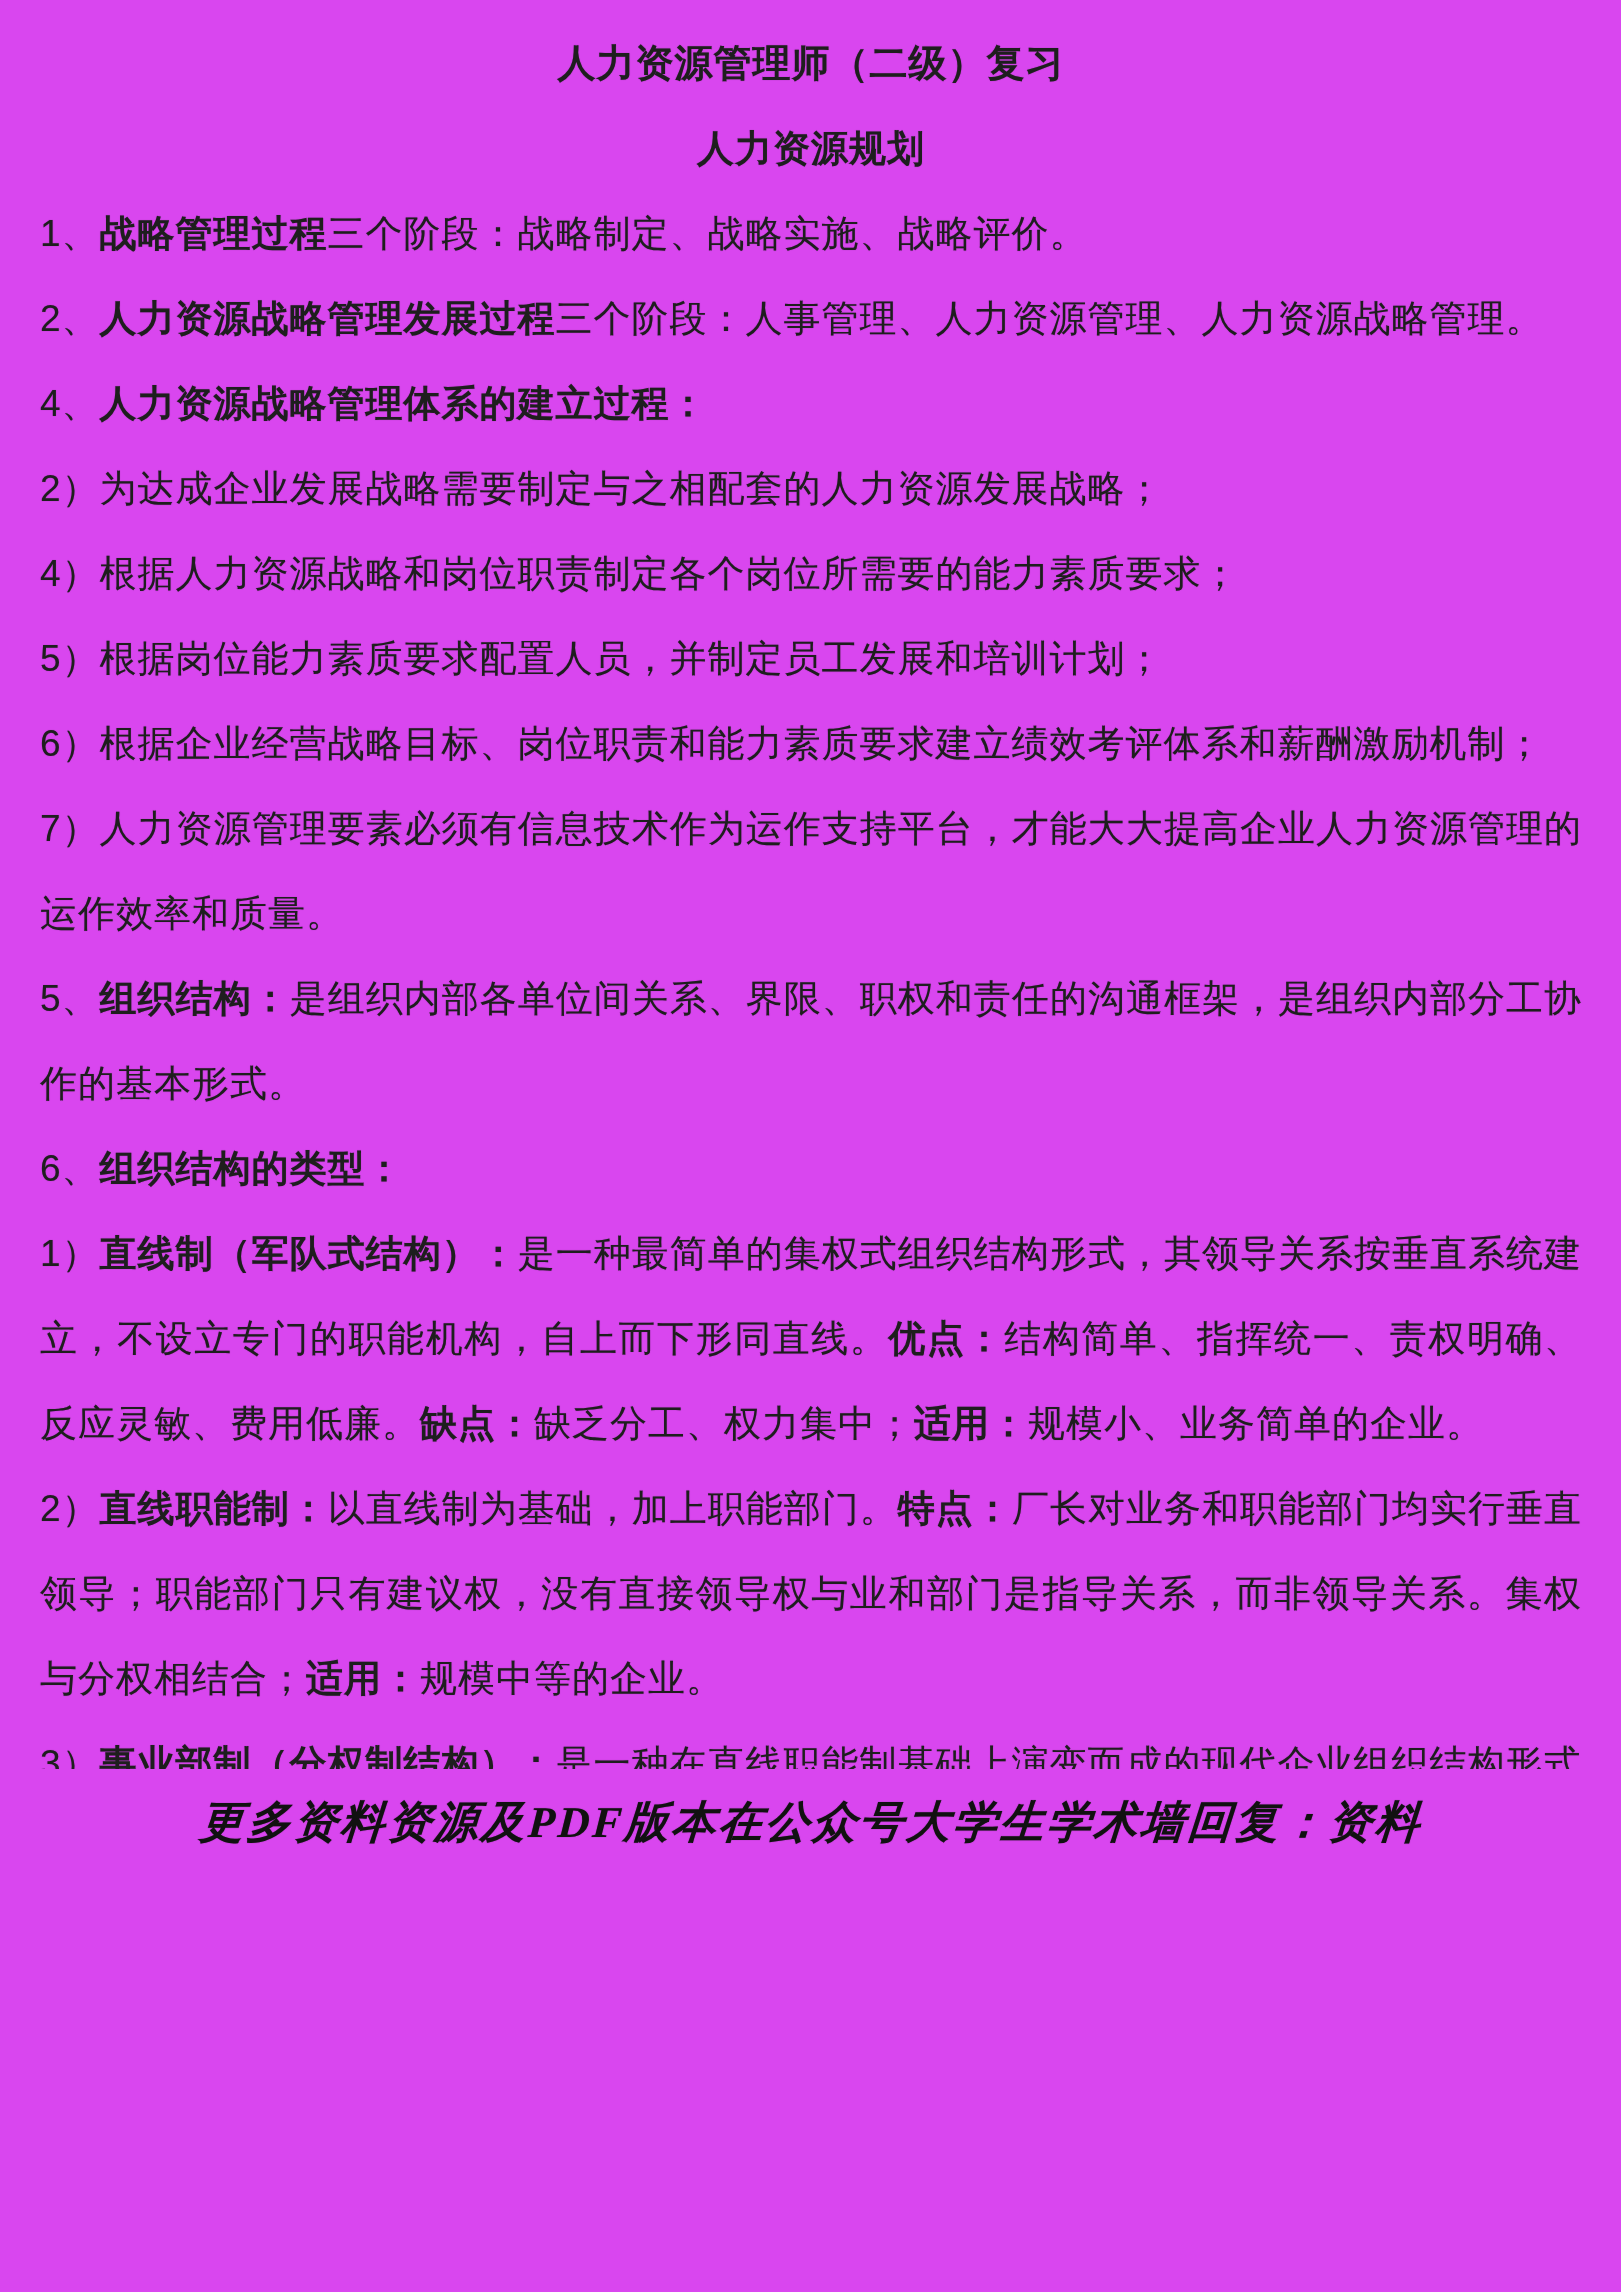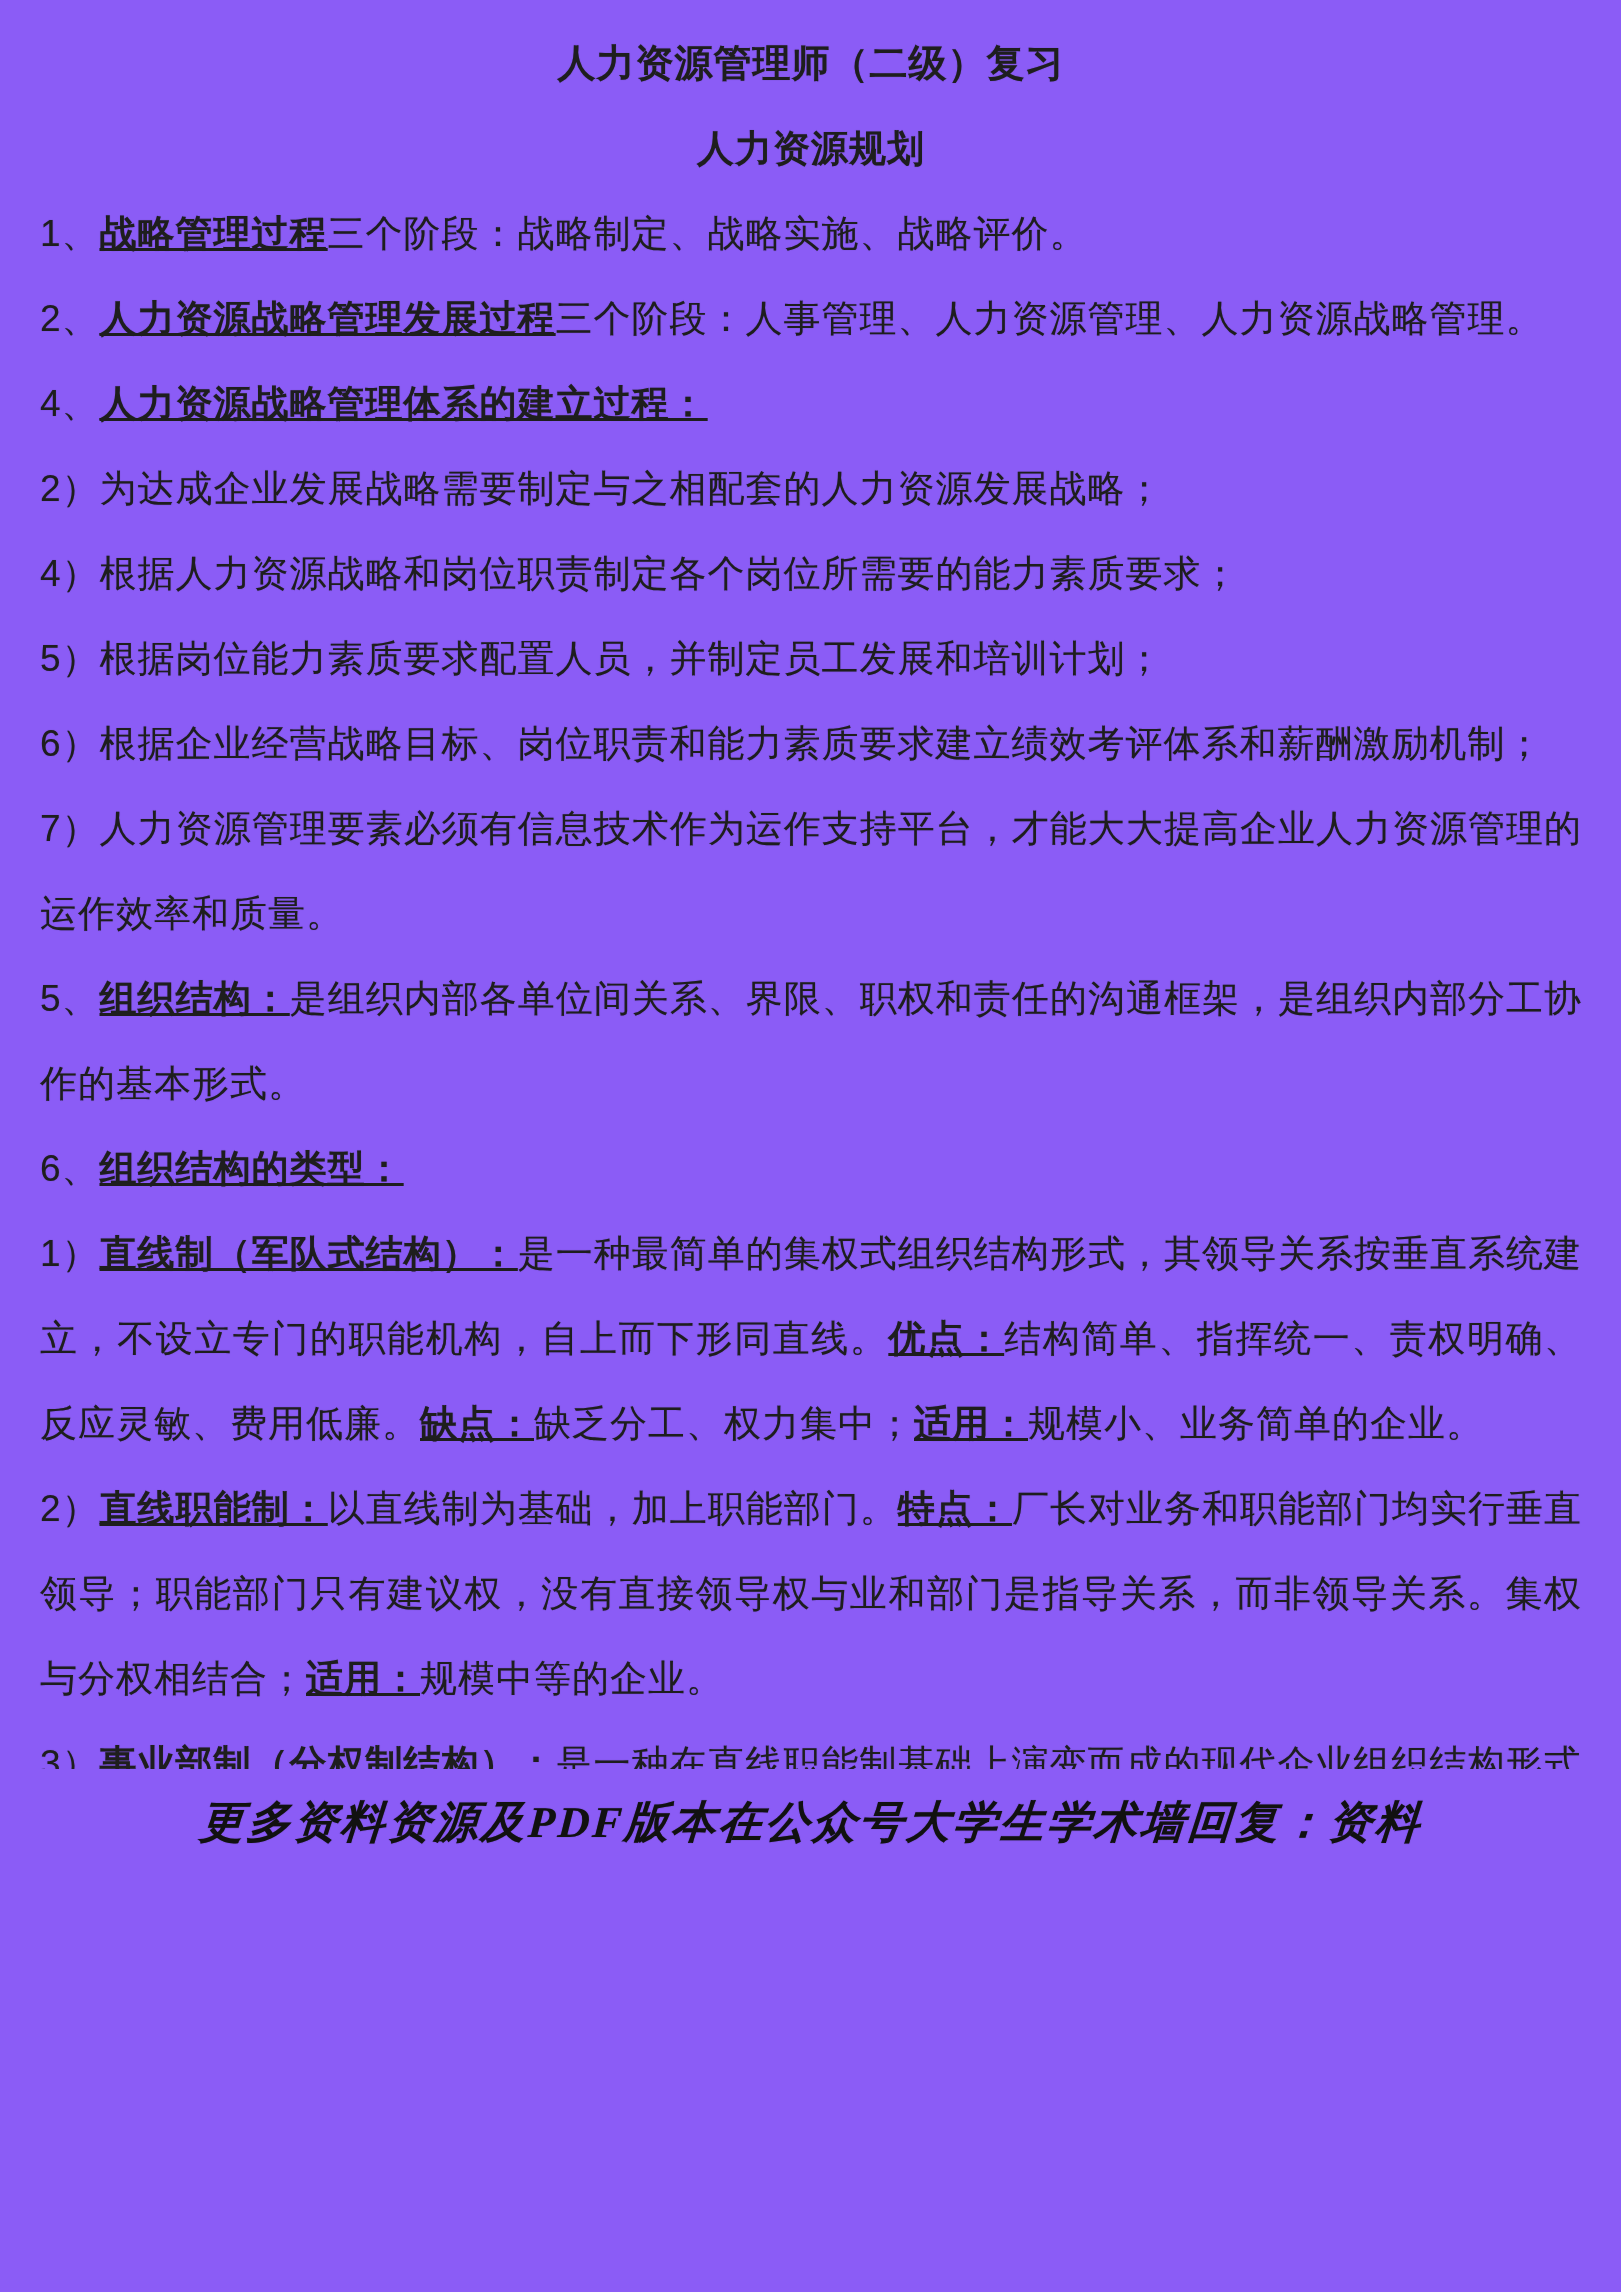--- a/index.html
+++ b/index.html
@@ -9,21 +9,21 @@
     overflow: hidden;
     background: #fcfcfc;
     font-family: "Liberation Sans", "DejaVu Sans", sans-serif;
     color: #1e1e1e;
   }
   .doc {
     box-sizing: border-box;
     width: 1622px;
     height: 2292px;
     padding: 21px 40px 0 40px;
-    background: #8b5cf6;
+    background: #d946ef;
     position: relative;
   }
   .doc-title {
     font-size: 38px;
     font-weight: 700;
     line-height: 85px;
     text-align: center;
     letter-spacing: 1px;
     margin: 0;
     text-shadow: 0 0 1px rgba(30,30,30,0.45);
@@ -39,21 +39,21 @@
   }
   .para {
     margin: 0;
     font-size: 37px;
     line-height: 85px;
     letter-spacing: 1px;
     text-align: justify;
     text-shadow: 0 0 1px rgba(30,30,30,0.40);
     word-break: break-all;
   }
-  .para .bold { font-weight: 700; text-decoration: underline; }
+  .para .bold { font-weight: 700; }
   .clip-wrap {
     height: 48px;
     overflow: hidden;
   }
   .footer-banner {
     margin-top: 17.3px;
     text-align: center;
     font-family: "Liberation Serif", "DejaVu Serif", serif;
     font-style: italic;
     font-weight: 700;

